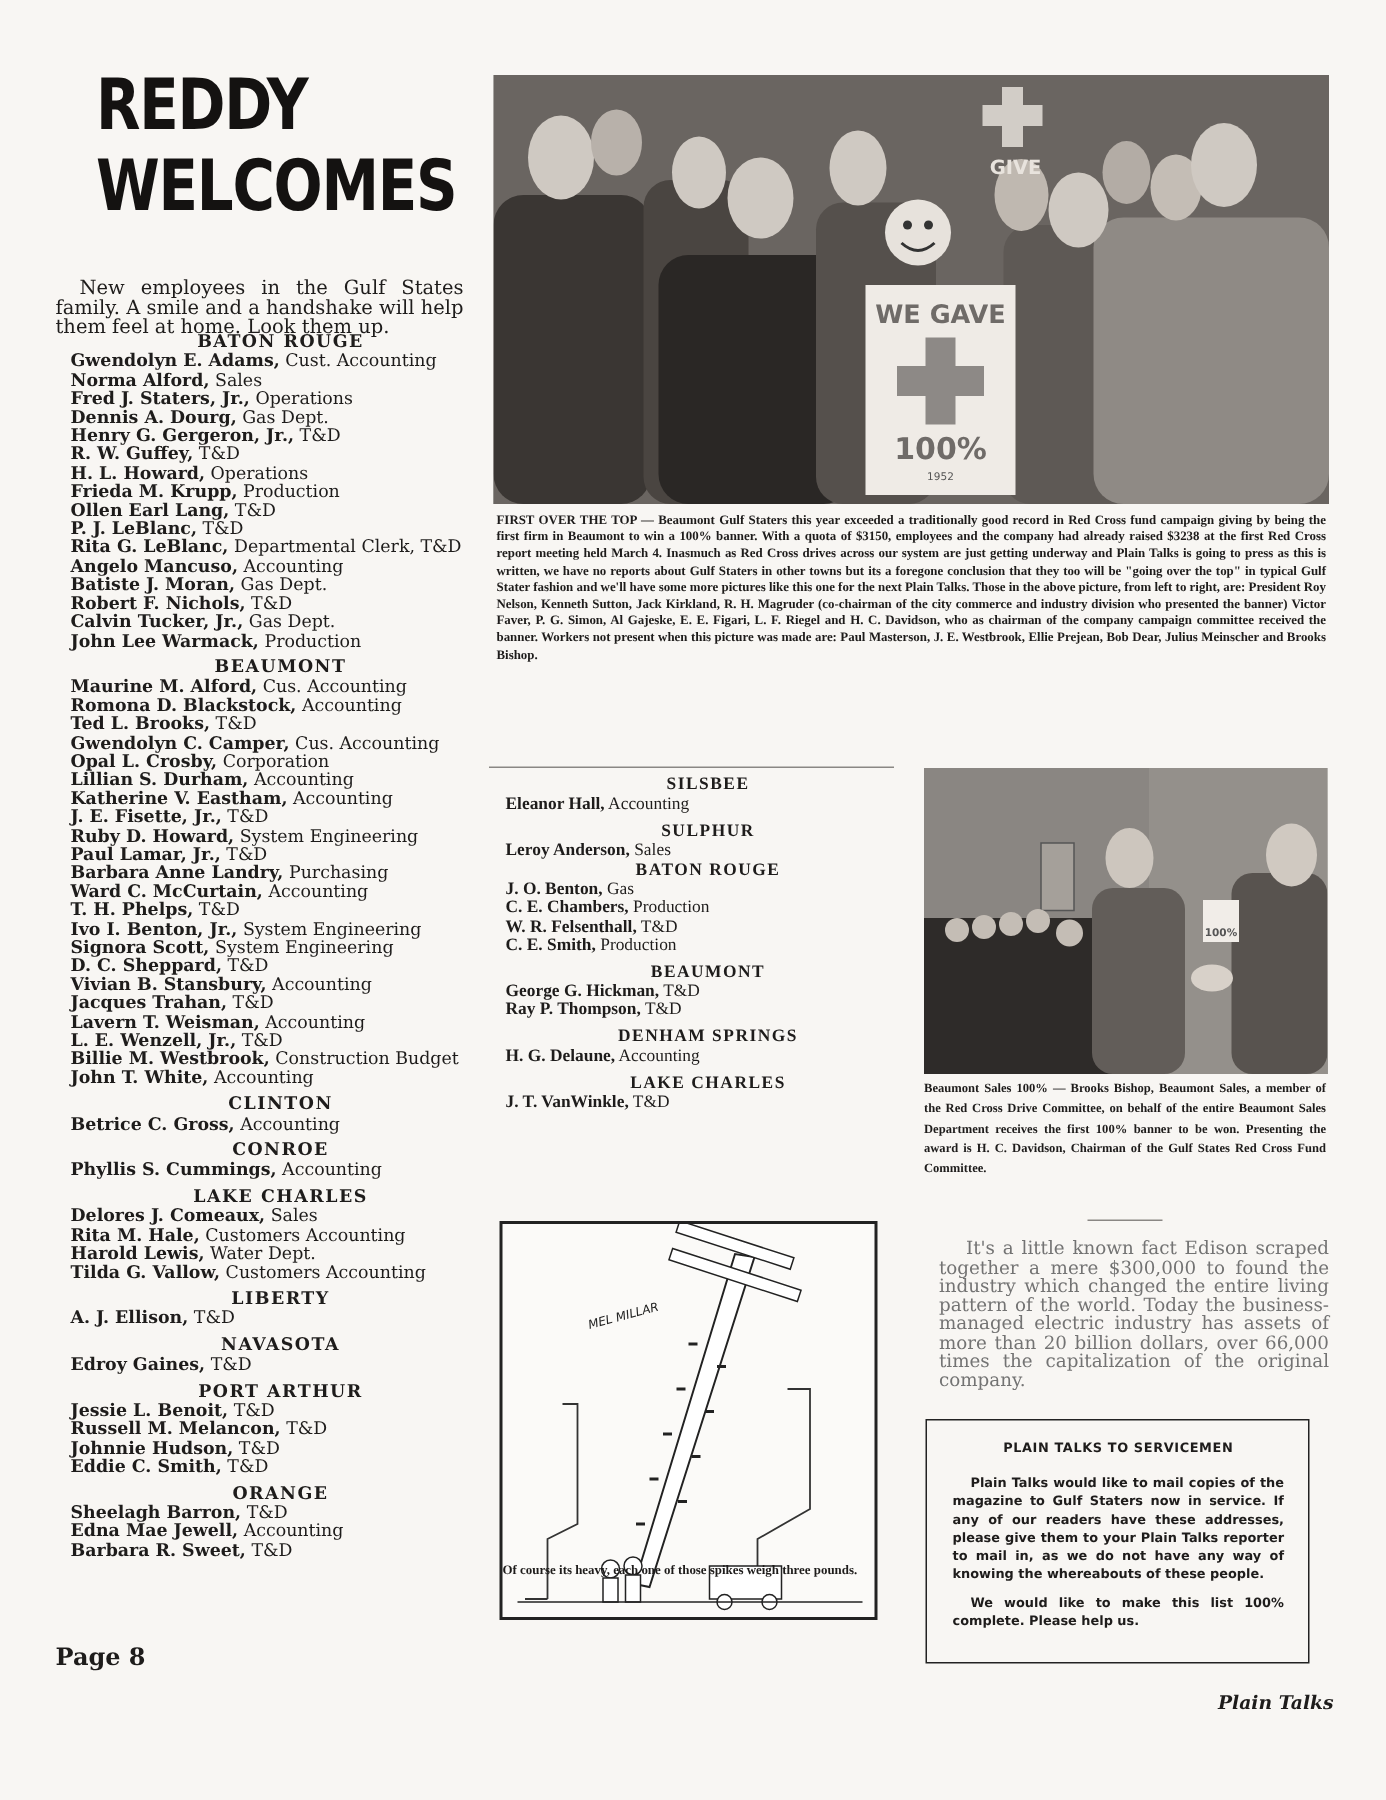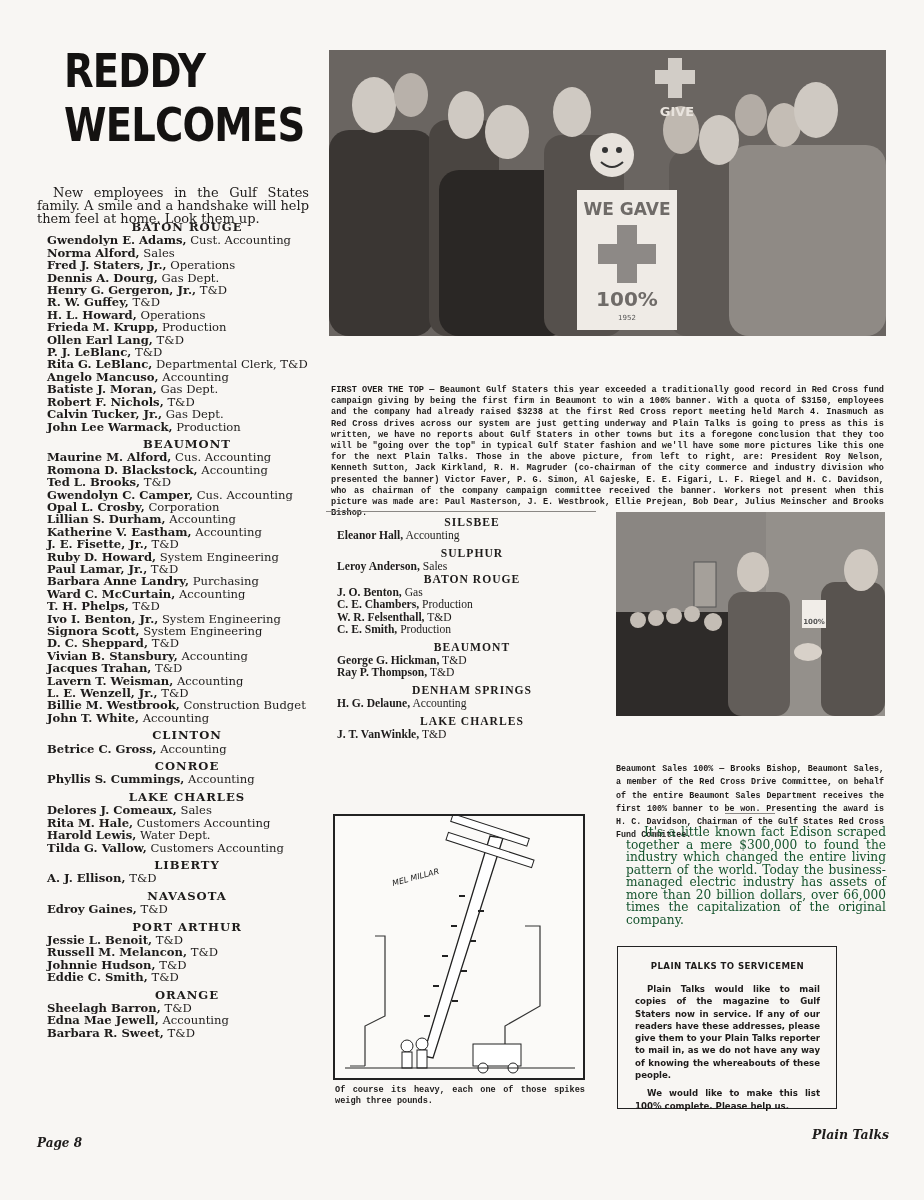--- a/index.html
+++ b/index.html
@@ -11,33 +11,33 @@
   .col-mid { left:327px; top:517px; width:270px;font-family:Liberation Serif, serif; }
   .sec-h { text-align:center; font-weight:bold; letter-spacing:1px; margin-top:5px; margin-bottom:1px; font-size:11.6px; }
   .sec-h.first { margin-top:0; }
   .entry { white-space:nowrap; }
   .entry .nm { font-weight:bold; }
   .entry.wrap { white-space:normal; padding-left:0; }
   .entry .cont { padding-left:26px; display:block; }
   .mid-h { text-align:center; font-weight:bold; letter-spacing:1px; font-size:11.6px; line-height:12.6px; margin-top:8px; margin-bottom:3px;}
   .photo { position:absolute; background:#5a5654; overflow:hidden; }
   .photo1 { left:329px; top:50px; width:557px; height:286px; background:linear-gradient(180deg,#6d6866 0%,#58534f 60%,#3d3936 100%); }
-  .caption-sans { font-family:Liberation Mono, monospace; font-weight:bold; font-size:8.6px; line-height:11.2px; color:#1e1c1b;margin-top:44px; }
+  .caption-sans { font-family:Liberation Serif, serif; font-weight:bold; font-size:8.6px; line-height:11.2px; color:#1e1c1b; }
   .cap1 { position:absolute; left:331px; top:341px; width:553px; text-align:justify; }
   .divider { position:absolute; left:326px; top:511px; width:270px; height:1px; background:#8a8784; }
   .photo2 { left:616px; top:512px; width:269px; height:204px; background:linear-gradient(180deg,#8e8a87 0%,#6e6a67 55%,#3c3936 100%); }
   .cap2 { position:absolute; left:616px; top:719px; width:268px; text-align:justify; font-size:8.4px; line-height:13.3px;}
   .short-rule { position:absolute; left:725px; top:813px; width:50px; height:1px; background:#8a8784; }
-  .edison { position:absolute; left:626px; top:826px; width:260px; font-size:12.2px; line-height:12.5px; text-align:justify; text-indent:18px; color:#14532d; }
+  .edison { position:absolute; left:626px; top:826px; width:260px; font-size:12.2px; line-height:12.5px; text-align:justify; text-indent:18px; color:#737373; }
   .cartoon { position:absolute; left:333px; top:814px; width:252px; height:266px; border:2px solid #222; background:#fbfaf8; box-sizing:border-box; }
   .cap3 { position:absolute; left:335px; top:1041px; width:250px; text-align:justify; }
-  .box { position:absolute; left:617px; top:946px; width:220px; height:163px; border:1.5px solid #222; box-sizing:border-box; padding:14px 16px 0 17px; }
+  .box { position:absolute; left:617px; top:946px; width:256px; height:163px; border:1.5px solid #222; box-sizing:border-box; padding:14px 16px 0 17px; }
   .box-title { text-align:center; font-family:"DejaVu Sans", sans-serif; font-weight:bold; font-size:8.6px; letter-spacing:0.4px; margin-bottom:12px; }
   .box p { margin:0 0 6px 0; font-family:"DejaVu Sans", sans-serif; font-weight:bold; font-size:8.6px; line-height:12.3px; text-align:justify; text-indent:12px; }
-  .footer-left { position:absolute; left:37px; top:1136px; font-weight:bold; font-style:italic; font-size:12px; }
+  .footer-left { position:absolute; left:37px; top:1095px; font-weight:bold; font-size:16px; }
   .footer-right { position:absolute; left:812px; top:1127px; font-weight:bold; font-style:italic; font-size:12.5px; font-family:"DejaVu Serif", serif; }
   svg { display:block; }
 </style>
 </head>
 <body>
 
 <div class="title">
   <div>REDDY</div>
   <div>WELCOMES</div>
 </div>

